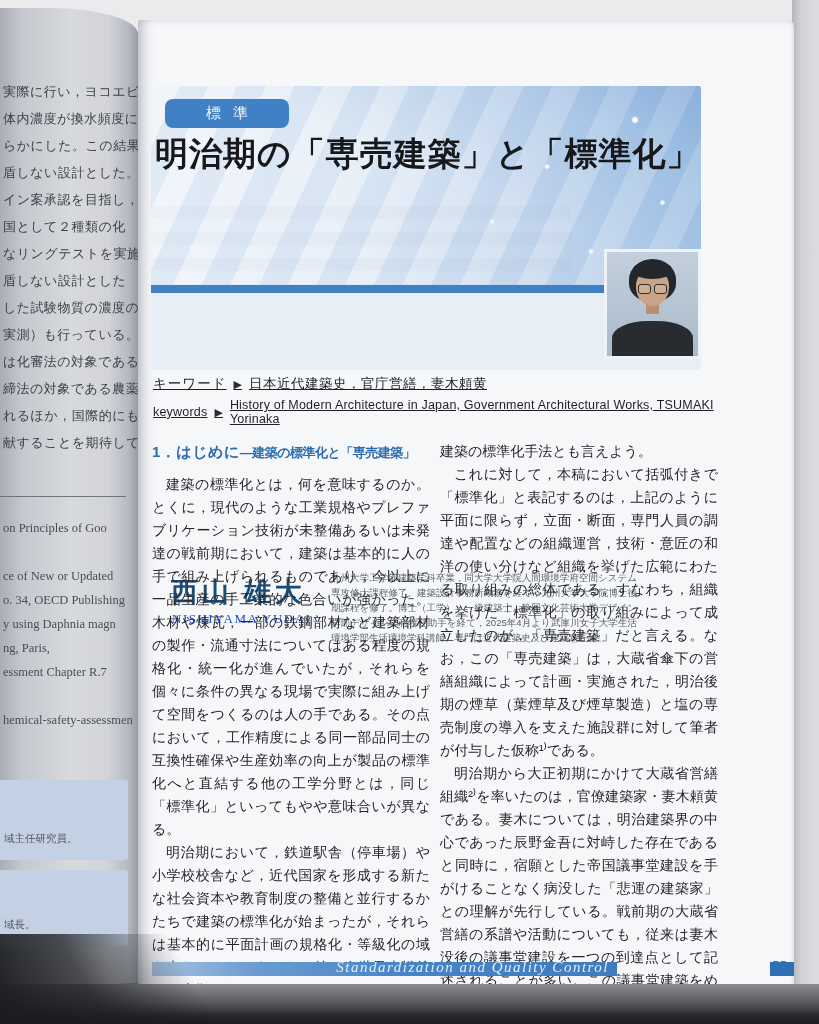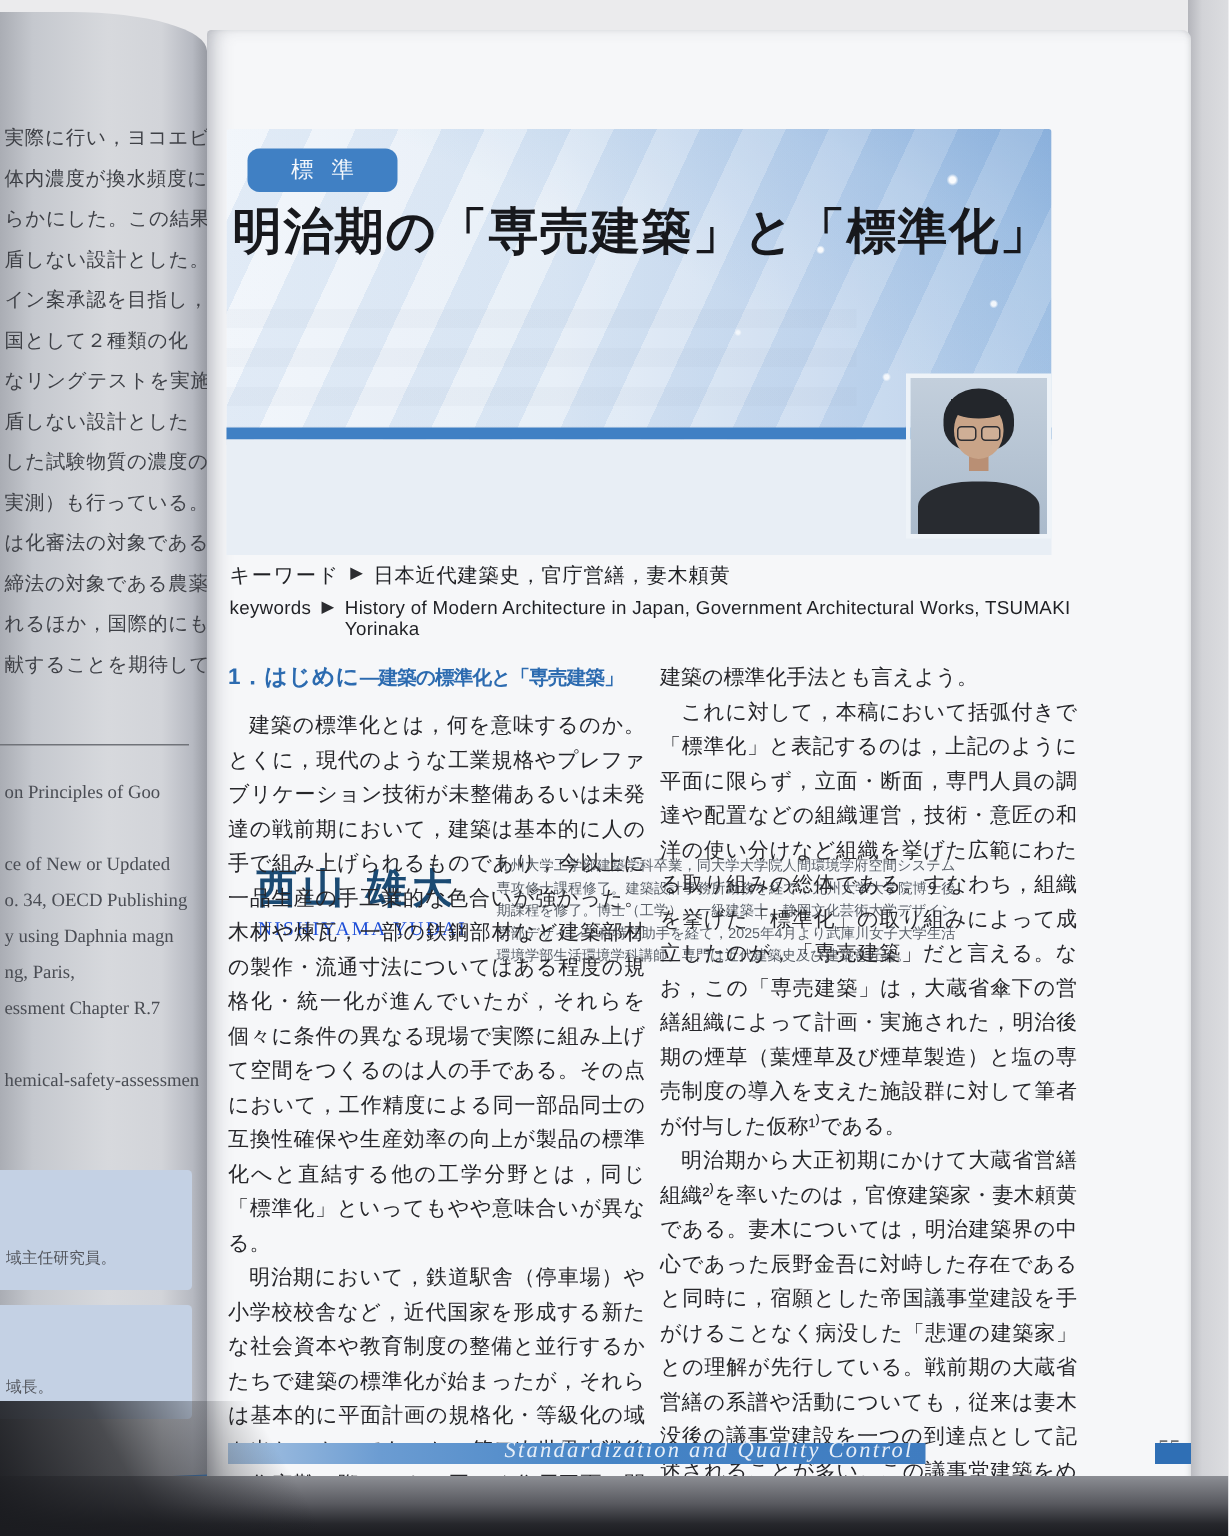--- a/index.html
+++ b/index.html
@@ -44,21 +44,21 @@
       radial-gradient(circle at 88% 16%, rgba(255,255,255,0.95) 0 2px, rgba(255,255,255,0) 4px),
       radial-gradient(circle at 72% 38%, rgba(255,255,255,0.9) 0 1.5px, rgba(255,255,255,0) 3px),
       radial-gradient(circle at 93% 55%, rgba(255,255,255,0.85) 0 1.5px, rgba(255,255,255,0) 3px),
       radial-gradient(circle at 80% 78%, rgba(255,255,255,0.8) 0 1.5px, rgba(255,255,255,0) 3px),
       radial-gradient(circle at 62% 64%, rgba(255,255,255,0.7) 0 1px, rgba(255,255,255,0) 2.5px),
       repeating-linear-gradient(115deg, rgba(255,255,255,0.16) 0 26px, rgba(150,185,225,0.16) 26px 52px),
       linear-gradient(205deg, rgba(95,145,205,0.45) 0%, rgba(120,165,215,0.25) 18%, rgba(160,195,230,0) 45%),
       linear-gradient(90deg,#eff4fa 0%,#e3ecf6 40%,#c6d8ee 72%,#a9c6e6 100%); }
   .panel-ghost { position:absolute; left:13px; top:186px; width:420px; height:92px; opacity:0.5;
     background:repeating-linear-gradient(180deg, rgba(130,145,170,0.10) 0 13px, rgba(130,145,170,0) 13px 26px); }
-  .tag { position:absolute; left:27px; top:79px; width:100px; height:29px; background:#4080c4;
+  .tag { position:absolute; left:27px; top:79px; width:124px; height:29px; background:#4080c4;
     border-radius:8px; color:#f2f6fb; font-size:15px; letter-spacing:12px; text-indent:12px;
     display:flex; align-items:center; justify-content:center; }
   .title { position:absolute; left:17px; top:112px; width:540px; font-size:33px; font-weight:600;
     letter-spacing:1px; color:#17181c; white-space:nowrap; }
 
   
   .author-bar { position:absolute; left:13px; top:265px; width:550px; height:8px; background:#4080c4; }
   .author-block { position:absolute; left:13px; top:273px; width:550px; height:77px; background:#e8eef5; }
   .author-name { position:absolute; left:20px; top:281px; font-family:"Liberation Serif",serif;
     font-size:27px; font-weight:600; letter-spacing:4px; color:#1b4a73; white-space:nowrap; }
@@ -75,21 +75,21 @@
   .photo .fringe { position:absolute; left:30%; top:13%; width:40%; height:13%; background:#23262b;
     border-radius:0 0 60% 60%; }
   .photo .glasses { position:absolute; left:33%; top:31%; width:34%; height:9%; display:flex; gap:3px; justify-content:center; }
   .photo .lens { width:13px; height:100%; border:1.5px solid #2e2e32; border-radius:3px; background:rgba(255,255,255,0.12); }
   .photo .body { position:absolute; left:6%; bottom:-2%; width:88%; height:36%; background:#282b30;
     border-radius:45% 45% 0 0; }
   .photo .neck { position:absolute; left:43%; top:48%; width:14%; height:12%; background:#b98f74; }
 
   
   .keywords { position:absolute; left:15px; top:355px; width:566px; color:#1f2024; }
-  .kw-row { display:flex; align-items:flex-start; margin-bottom:5px; }
+  .kw-row { display:flex; align-items:center; margin-bottom:5px;text-decoration:underline; }
   .kw-label { font-size:13.5px; letter-spacing:1px; }
   .kw-arrow { font-size:11px; margin:0 7px; color:#2b2c30; }
   .kw-text { font-size:13.5px; letter-spacing:0.5px; }
   .kw-row.en .kw-label, .kw-row.en .kw-text { font-size:12.5px; letter-spacing:0.2px; }
 
   
   .columns { position:absolute; left:14px; top:420px; width:566px; display:flex; gap:10px; }
   .col { width:278px; font-size:14px; line-height:23px; color:#26262a; }
   .col p { text-align:justify; text-indent:1em; }
   .col p.noindent { text-indent:0; }

